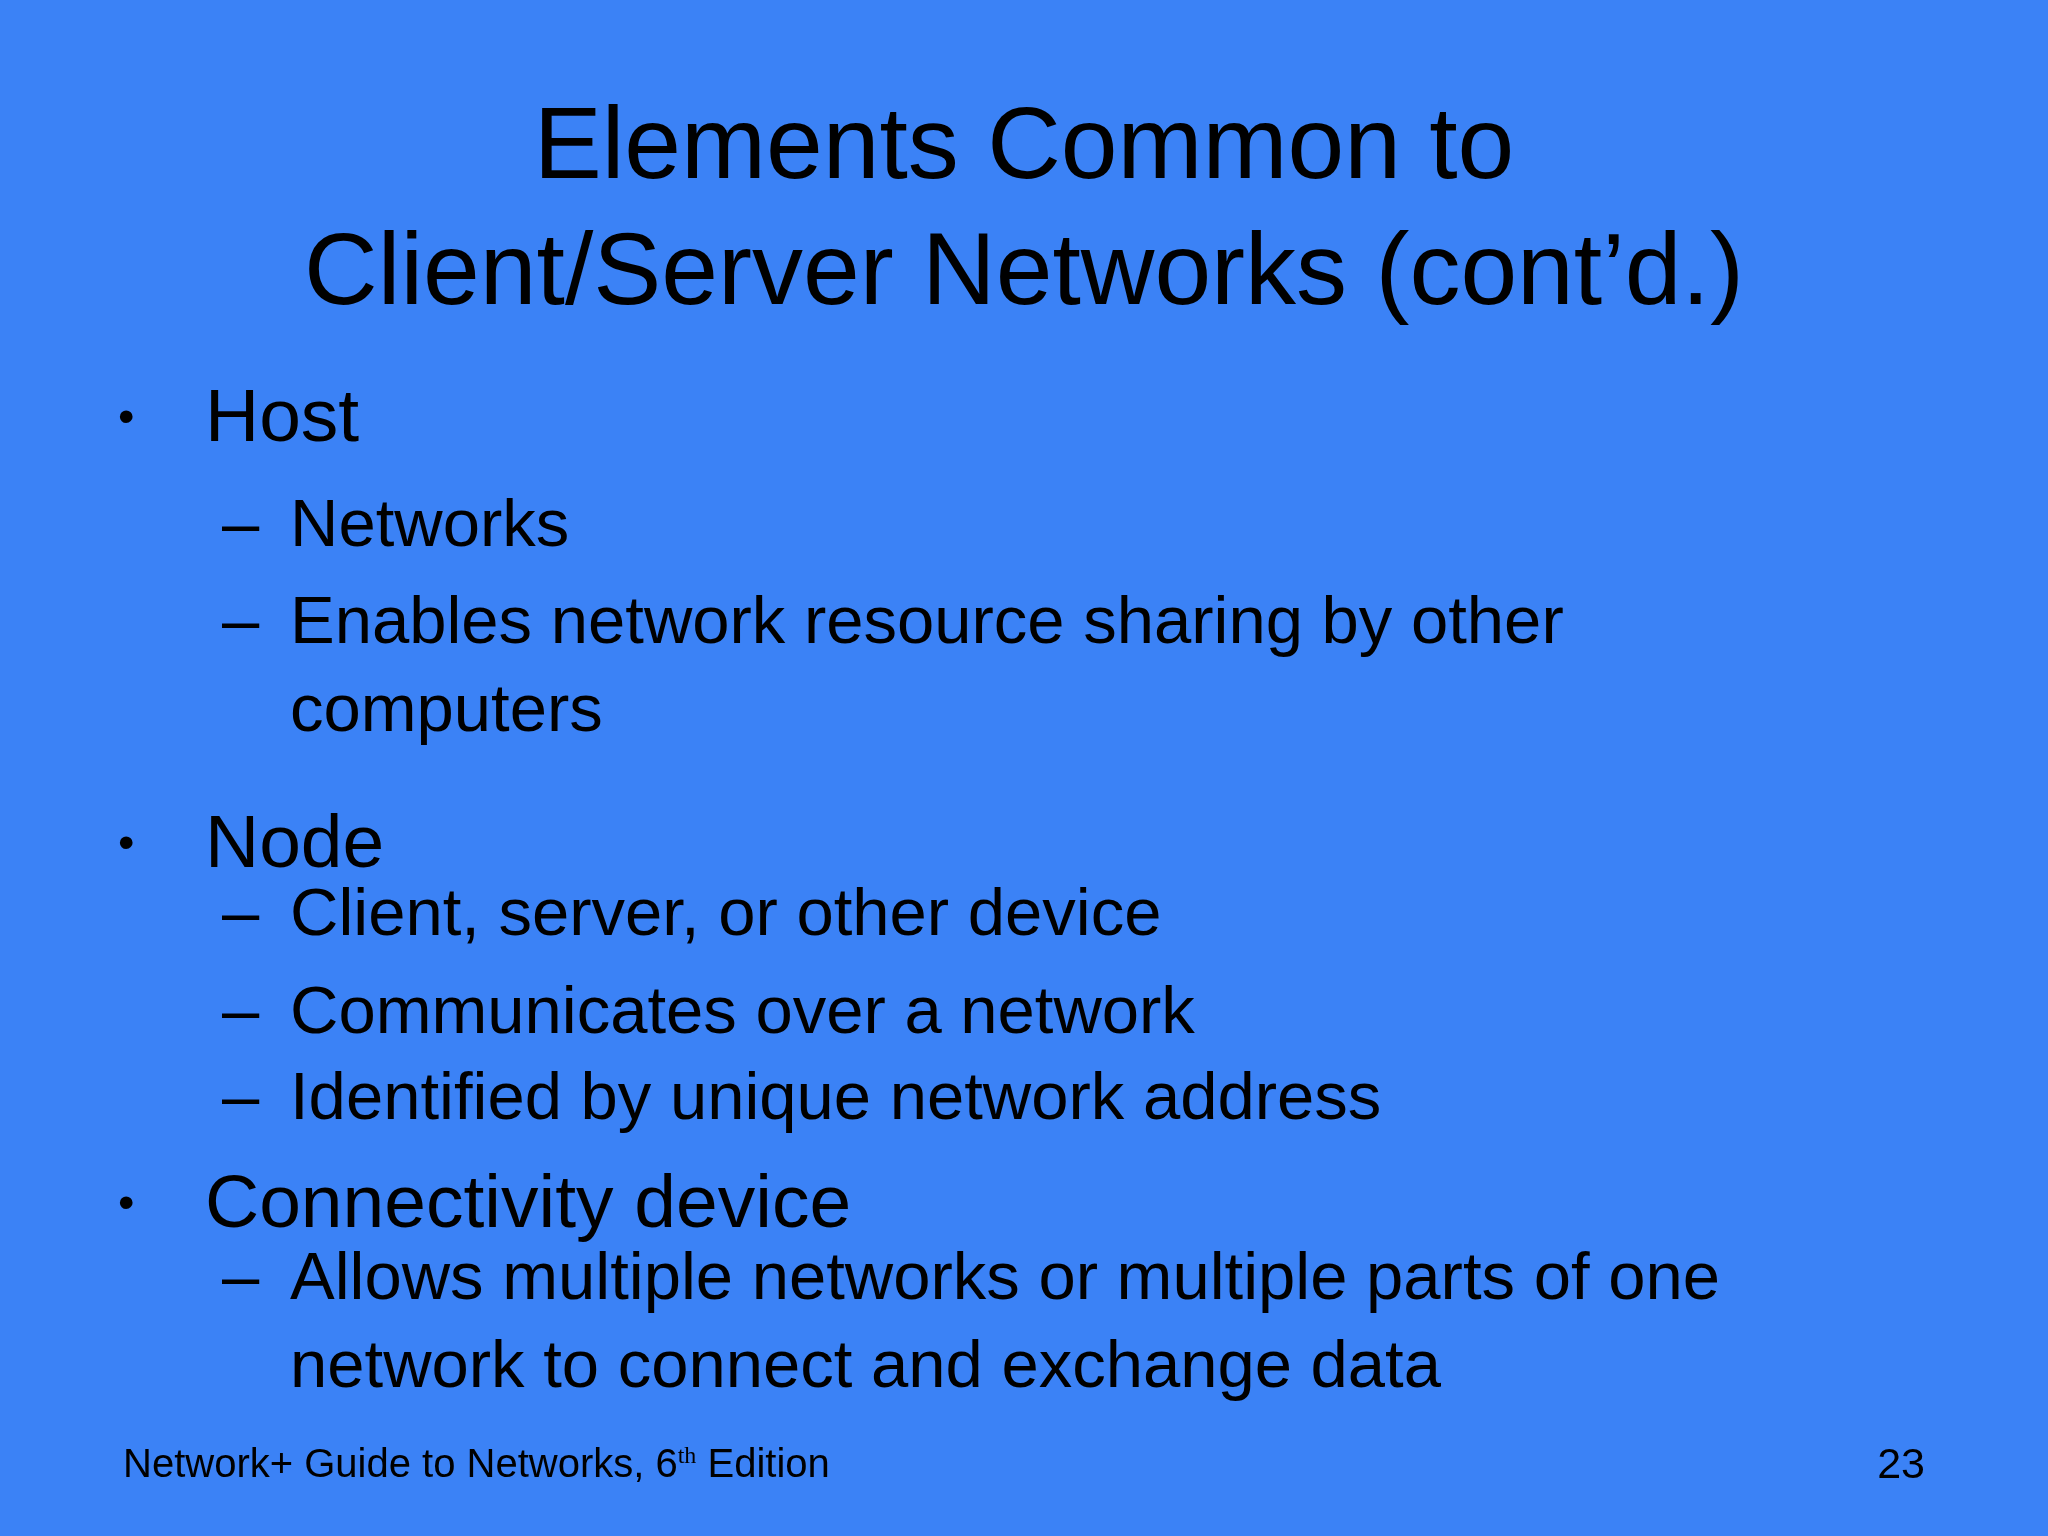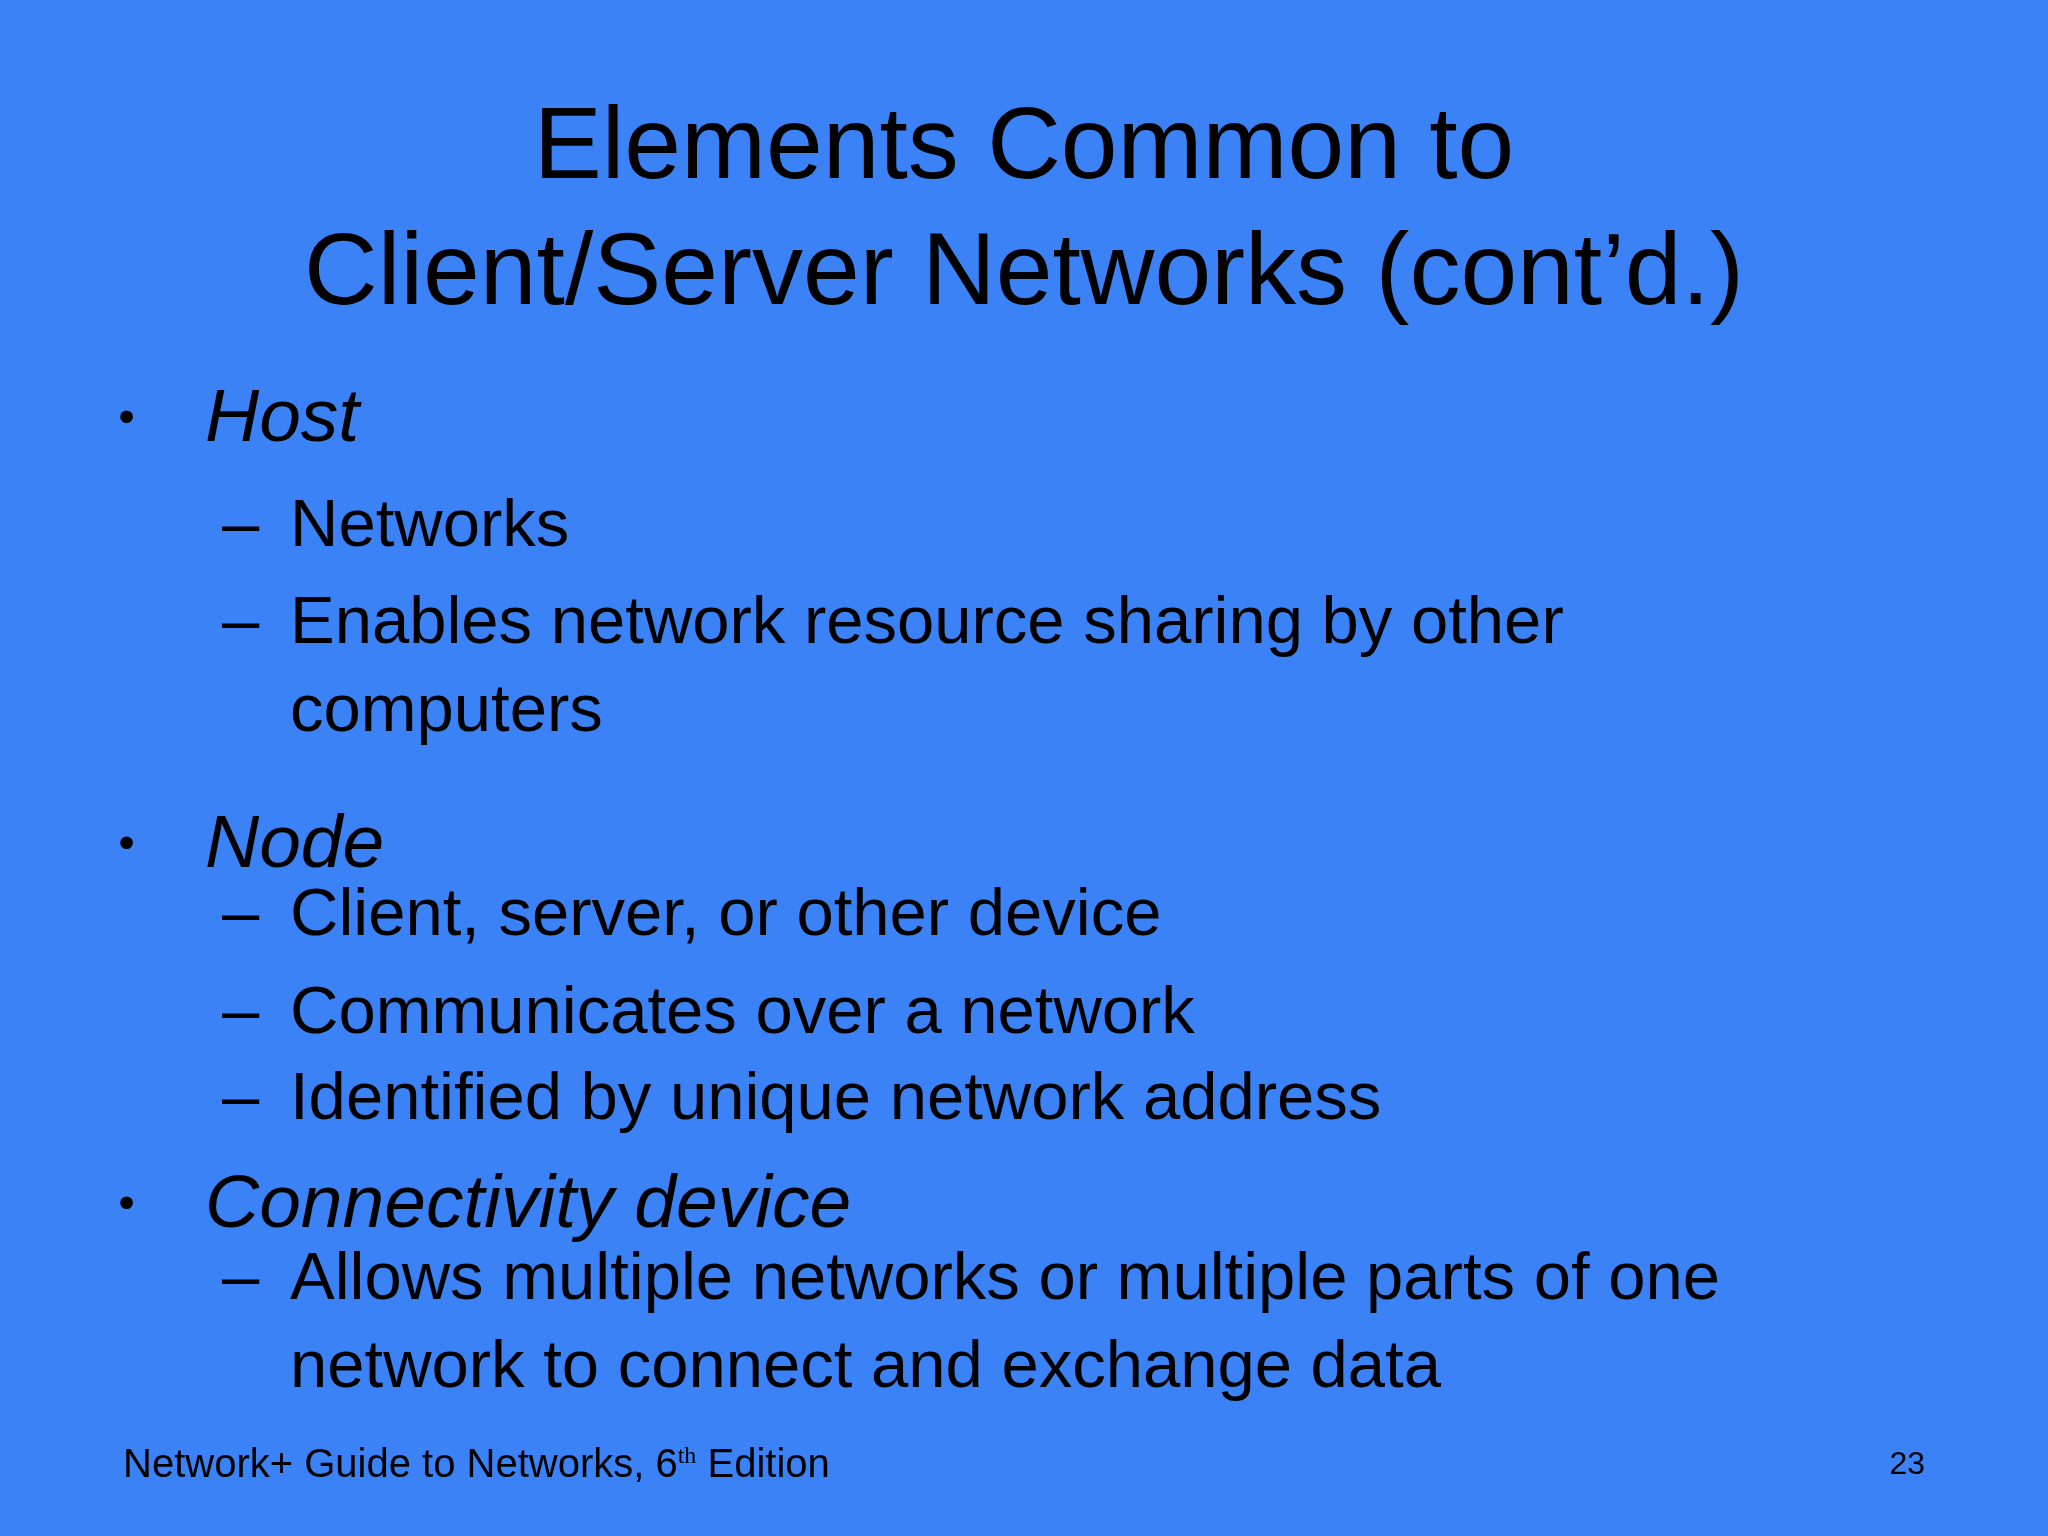--- a/index.html
+++ b/index.html
@@ -29,21 +29,20 @@
     position: absolute;
     white-space: normal;
   }
   .l1 {
     left: 118px;
     width: 1650px;
     font-size: 75px;
     line-height: 88px;
     padding-left: 87px;
     text-indent: -87px;
-    font-style: italic;
   }
   .l2 {
     left: 222px;
     width: 1500px;
     font-size: 67px;
     line-height: 88px;
     padding-left: 68px;
     text-indent: -68px;
   }
   .m { display: inline-block; text-indent: 0; }
@@ -54,21 +53,21 @@
     left: 123px;
     top: 1440px;
     font-size: 40px;
     line-height: 46px;
   }
   .footer-left sup { font-size: 24px; line-height: 0; font-family: Liberation Serif, serif; }
   .footer-right {
     position: absolute;
     right: 123px;
     top: 1440px;
-    font-size: 32px;
+    font-size: 43px;
     line-height: 46px;
     text-align: right;
   }
 </style>
 </head>
 <body>
 
 <div class="slide">
 
   <h1 class="title">

